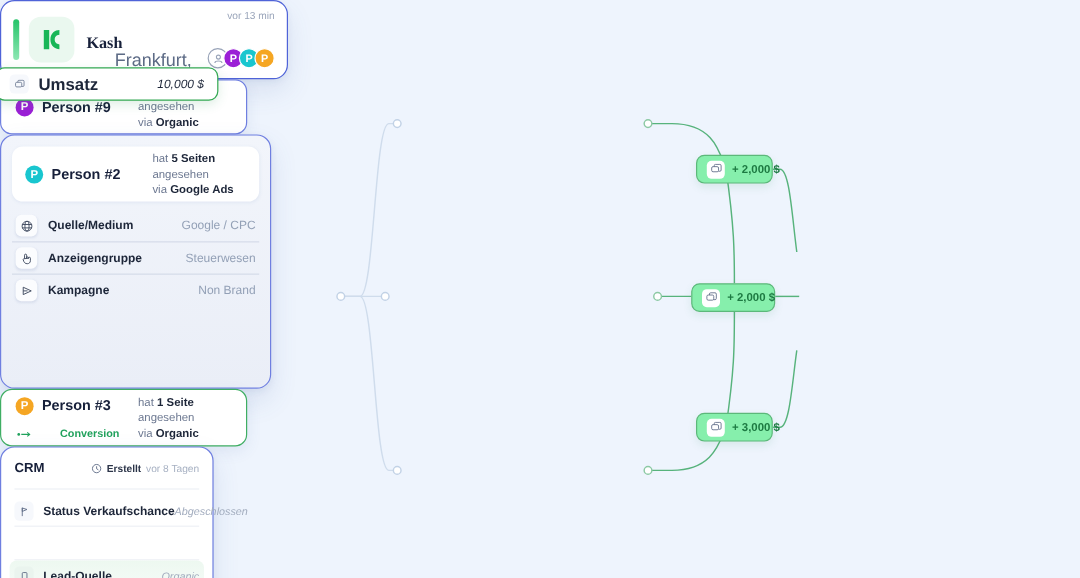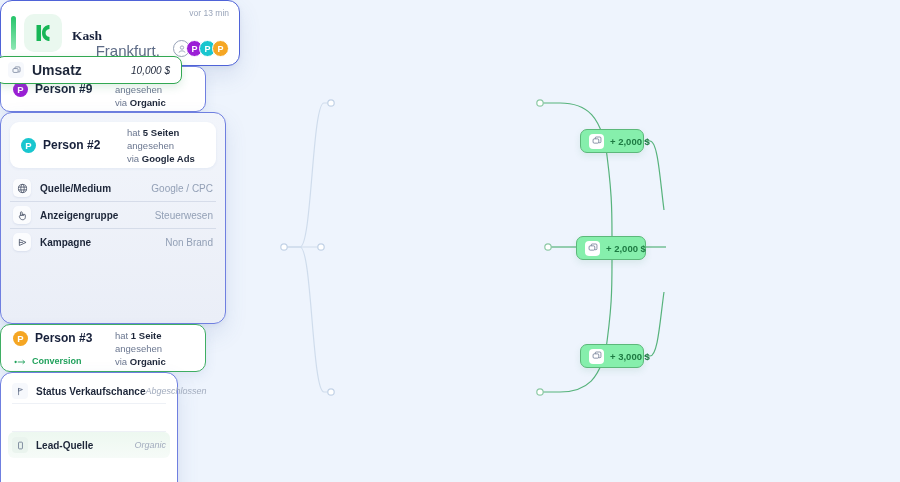--- a/index.html
+++ b/index.html
@@ -35,21 +35,21 @@
   .av.ghost{background:#fff;border:1.2px solid #98a3b8;color:#98a3b8;margin-left:0;}
   .av.p1{background:#9b1fd6;} .av.p2{background:#19c6cf;} .av.p3{background:#f5a623;}
 
   
   .person-card{display:flex;align-items:center;box-sizing:border-box;}
   .pc-left{flex:1 1 auto;}
   .pc-name-row{display:flex;align-items:center;gap:7px;}
   .pc-badge{width:15px;height:15px;border-radius:50%;color:#fff;font-size:9.5px;font-weight:bold;
             display:flex;align-items:center;justify-content:center;flex:0 0 auto;}
   .pc-name{font-size:12px;font-weight:bold;color:#17203a;}
-  .pc-sub{display:flex;align-items:flex-end;gap:5px;margin-top:10px;margin-left:1px;font-size:9px;color:#20a15c;font-weight:bold;}
+  .pc-sub{display:flex;align-items:flex-end;gap:23px;margin-top:10px;margin-left:1px;font-size:9px;color:#20a15c;font-weight:bold;}
   .pc-right{text-align:left;font-size:9.5px;color:#6b7790;line-height:13px;width:78px;flex:0 0 auto;}
   .pc-right b{color:#1d2639;}
 
   #p1{left:332px;top:80px;width:206px;height:46px;border:1.2px solid #6f7fe0;border-radius:10px;background:#fff;padding:0 12px;}
   #p3{left:332px;top:368px;width:206px;height:48px;border:1.2px solid #3fae63;border-radius:10px;background:#fff;padding:0 12px;}
 
   
   #p2group{left:322px;top:140px;width:226px;height:212px;border:1.2px solid #6f7fe0;border-radius:12px;
            background:linear-gradient(180deg,#f2f5fb 0%,#eaeef7 100%);padding:9px;box-sizing:border-box;}
   #p2head{position:relative;height:46px;background:#fff;border-radius:9px;display:flex;align-items:center;
@@ -276,20 +276,31 @@
     <span class="pill-ic">
       <svg width="10" height="10" viewBox="0 0 14 14">
           <rect x="1.5" y="4" width="8" height="6" rx="1.6" fill="none" stroke="#5d6b86" stroke-width="1"></rect>
           <path d="M4.5 4 V2.8 a1.4 1.4 0 0 1 1.4-1.4 H11 a1.5 1.5 0 0 1 1.5 1.5 V8 a1.4 1.4 0 0 1-1.4 1.4 H9.5" fill="none" stroke="#5d6b86" stroke-width="1"></path>
         </svg>
     </span>
     <span class="pill-txt">+ 3,000 $</span>
   </div>
 
   <div id="crm" class="shadow-lg">
+    <div class="crm-head">
+      <span class="crm-title">CRM</span>
+      <span class="crm-meta">
+        <svg width="9" height="9" viewBox="0 0 12 12">
+            <circle cx="6" cy="6" r="4.6" fill="none" stroke="#5d6b86" stroke-width="1"></circle>
+            <path d="M6 3.4 V6.2 L8 7.4" fill="none" stroke="#5d6b86" stroke-width="1"></path>
+          </svg>
+        <span class="lbl">Erstellt</span>
+        <span class="tm">vor 8 Tagen</span>
+      </span>
+    </div>
 
     <div class="crm-rows">
 
       <div class="crm-row">
         <span class="crm-ic">
           <svg width="9" height="9" viewBox="0 0 12 12">
               <path d="M3.4 1.4 V10.8" stroke="#5d6b86" stroke-width="1"></path>
               <path d="M3.4 1.8 L8.6 3.4 L3.4 5.6 Z" fill="none" stroke="#5d6b86" stroke-width="1" stroke-linejoin="round"></path>
             </svg>
         </span>

